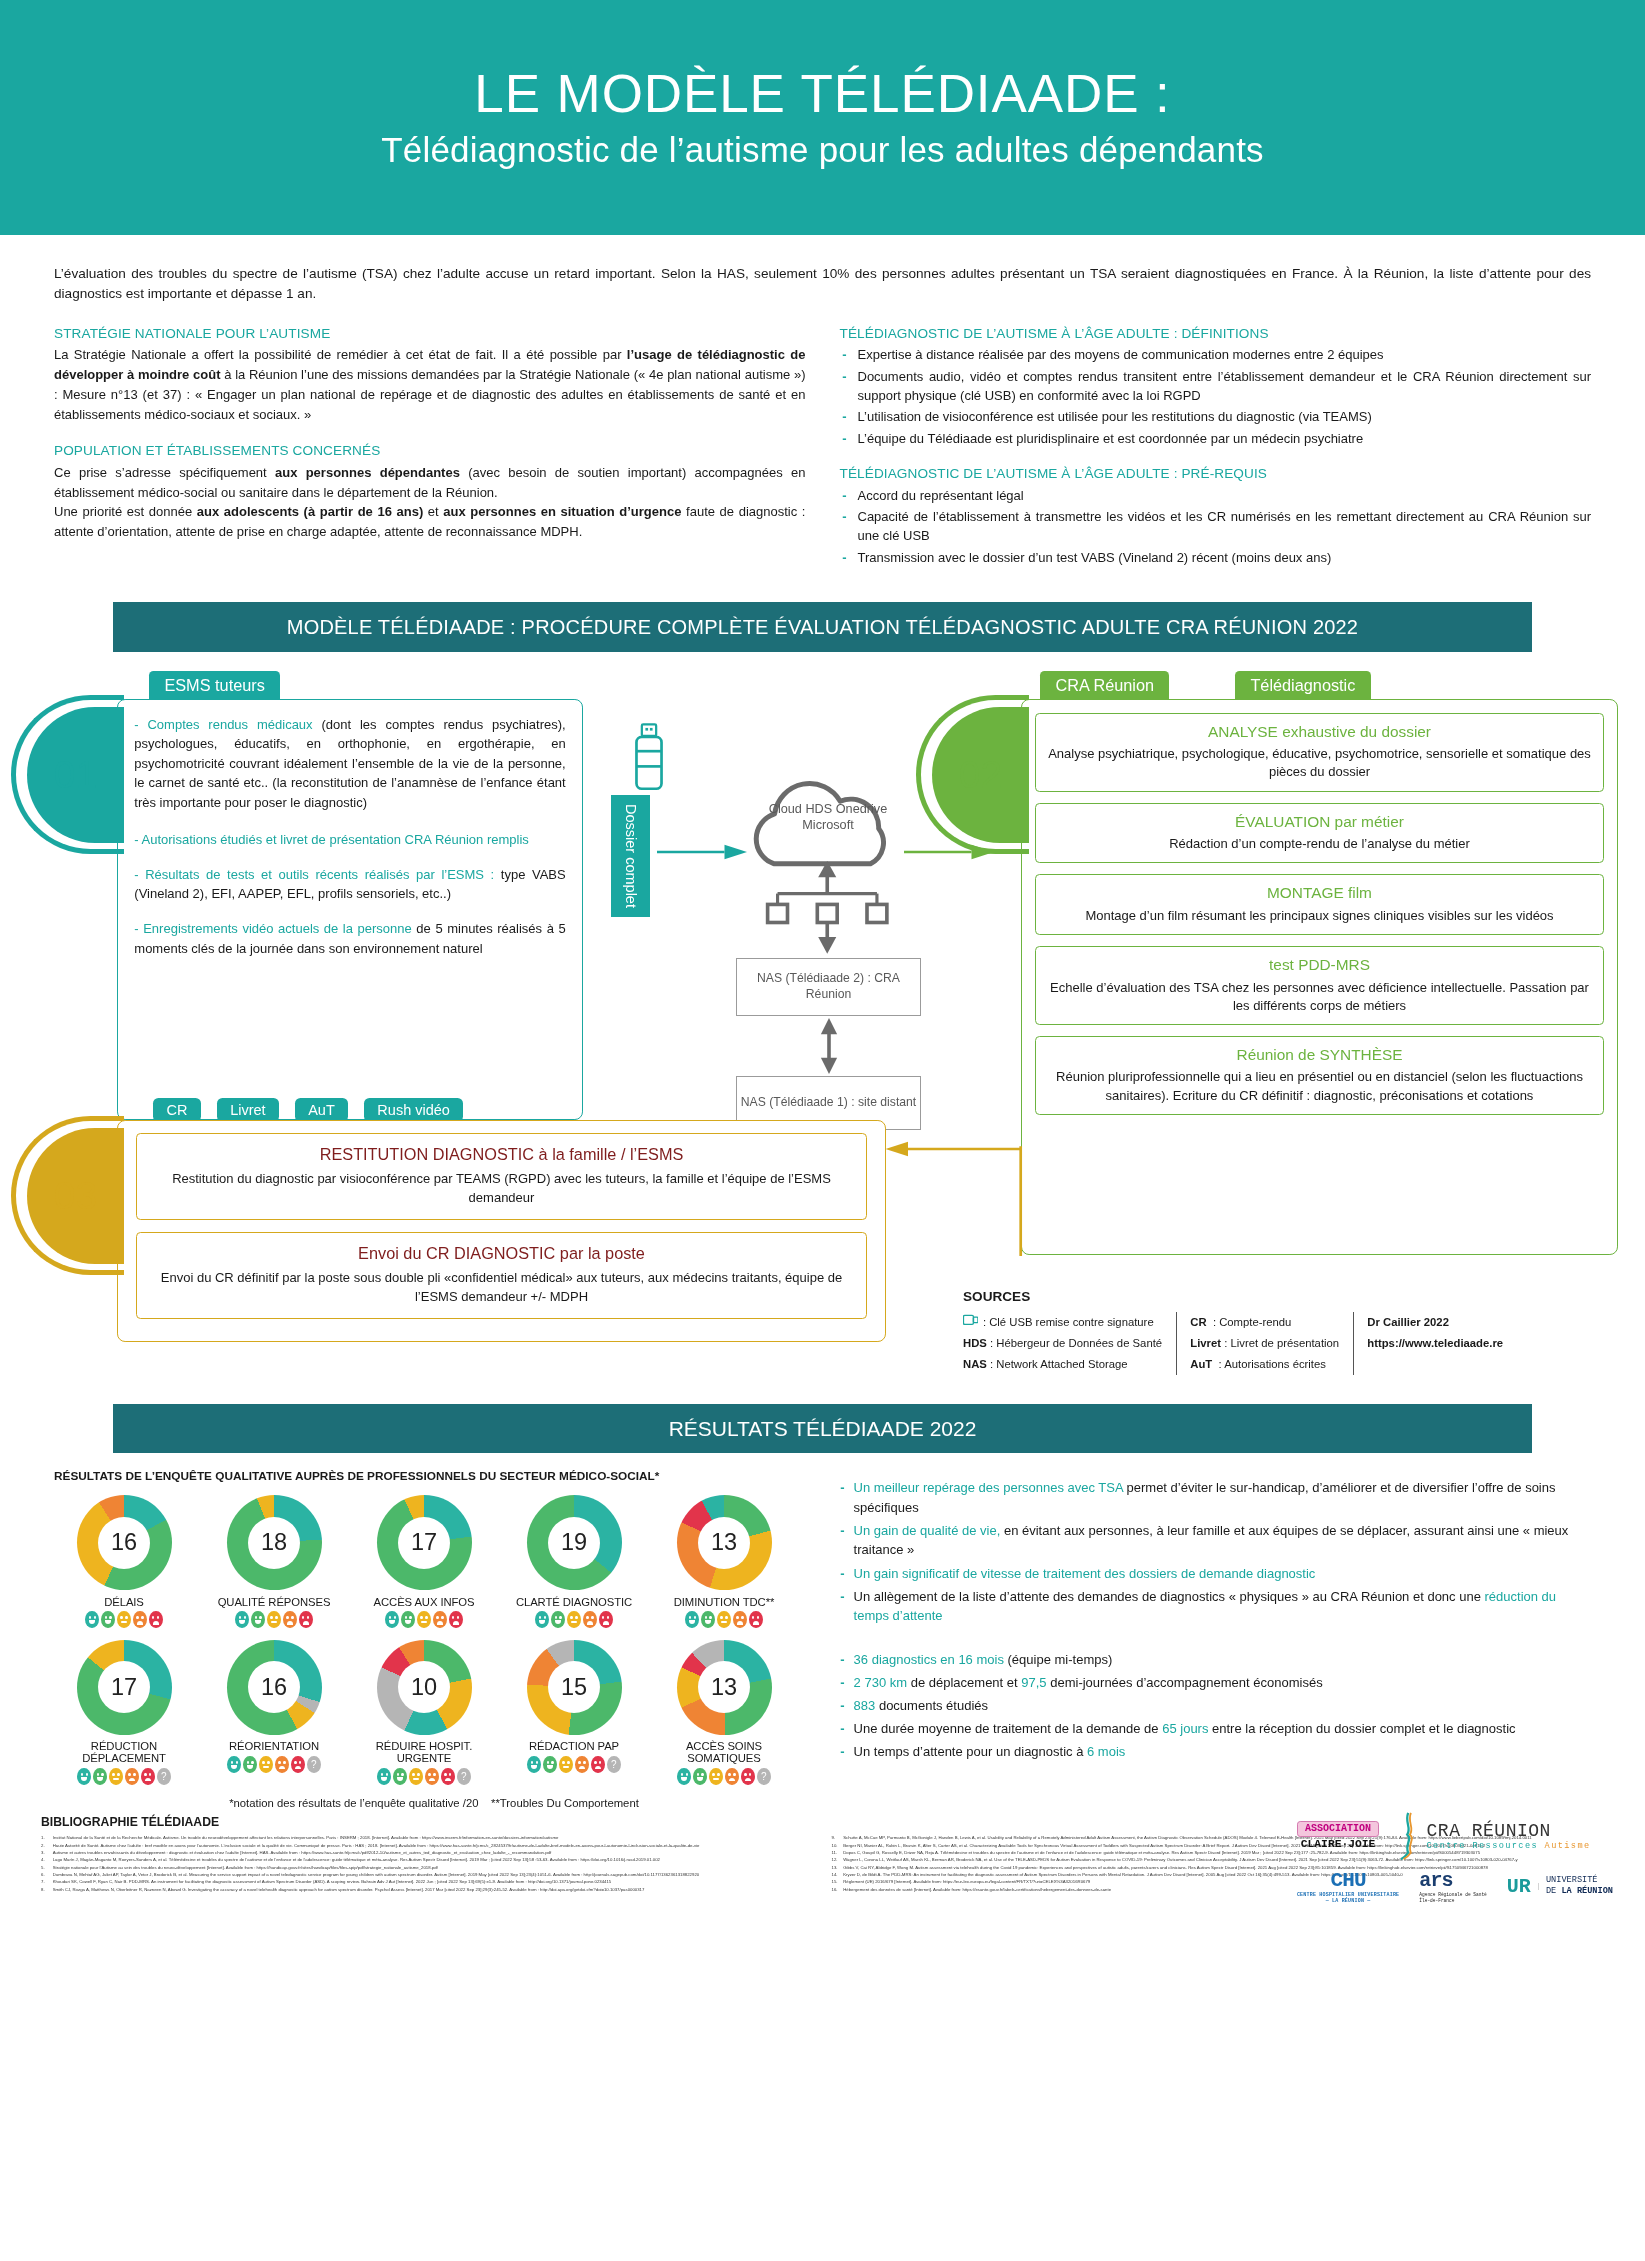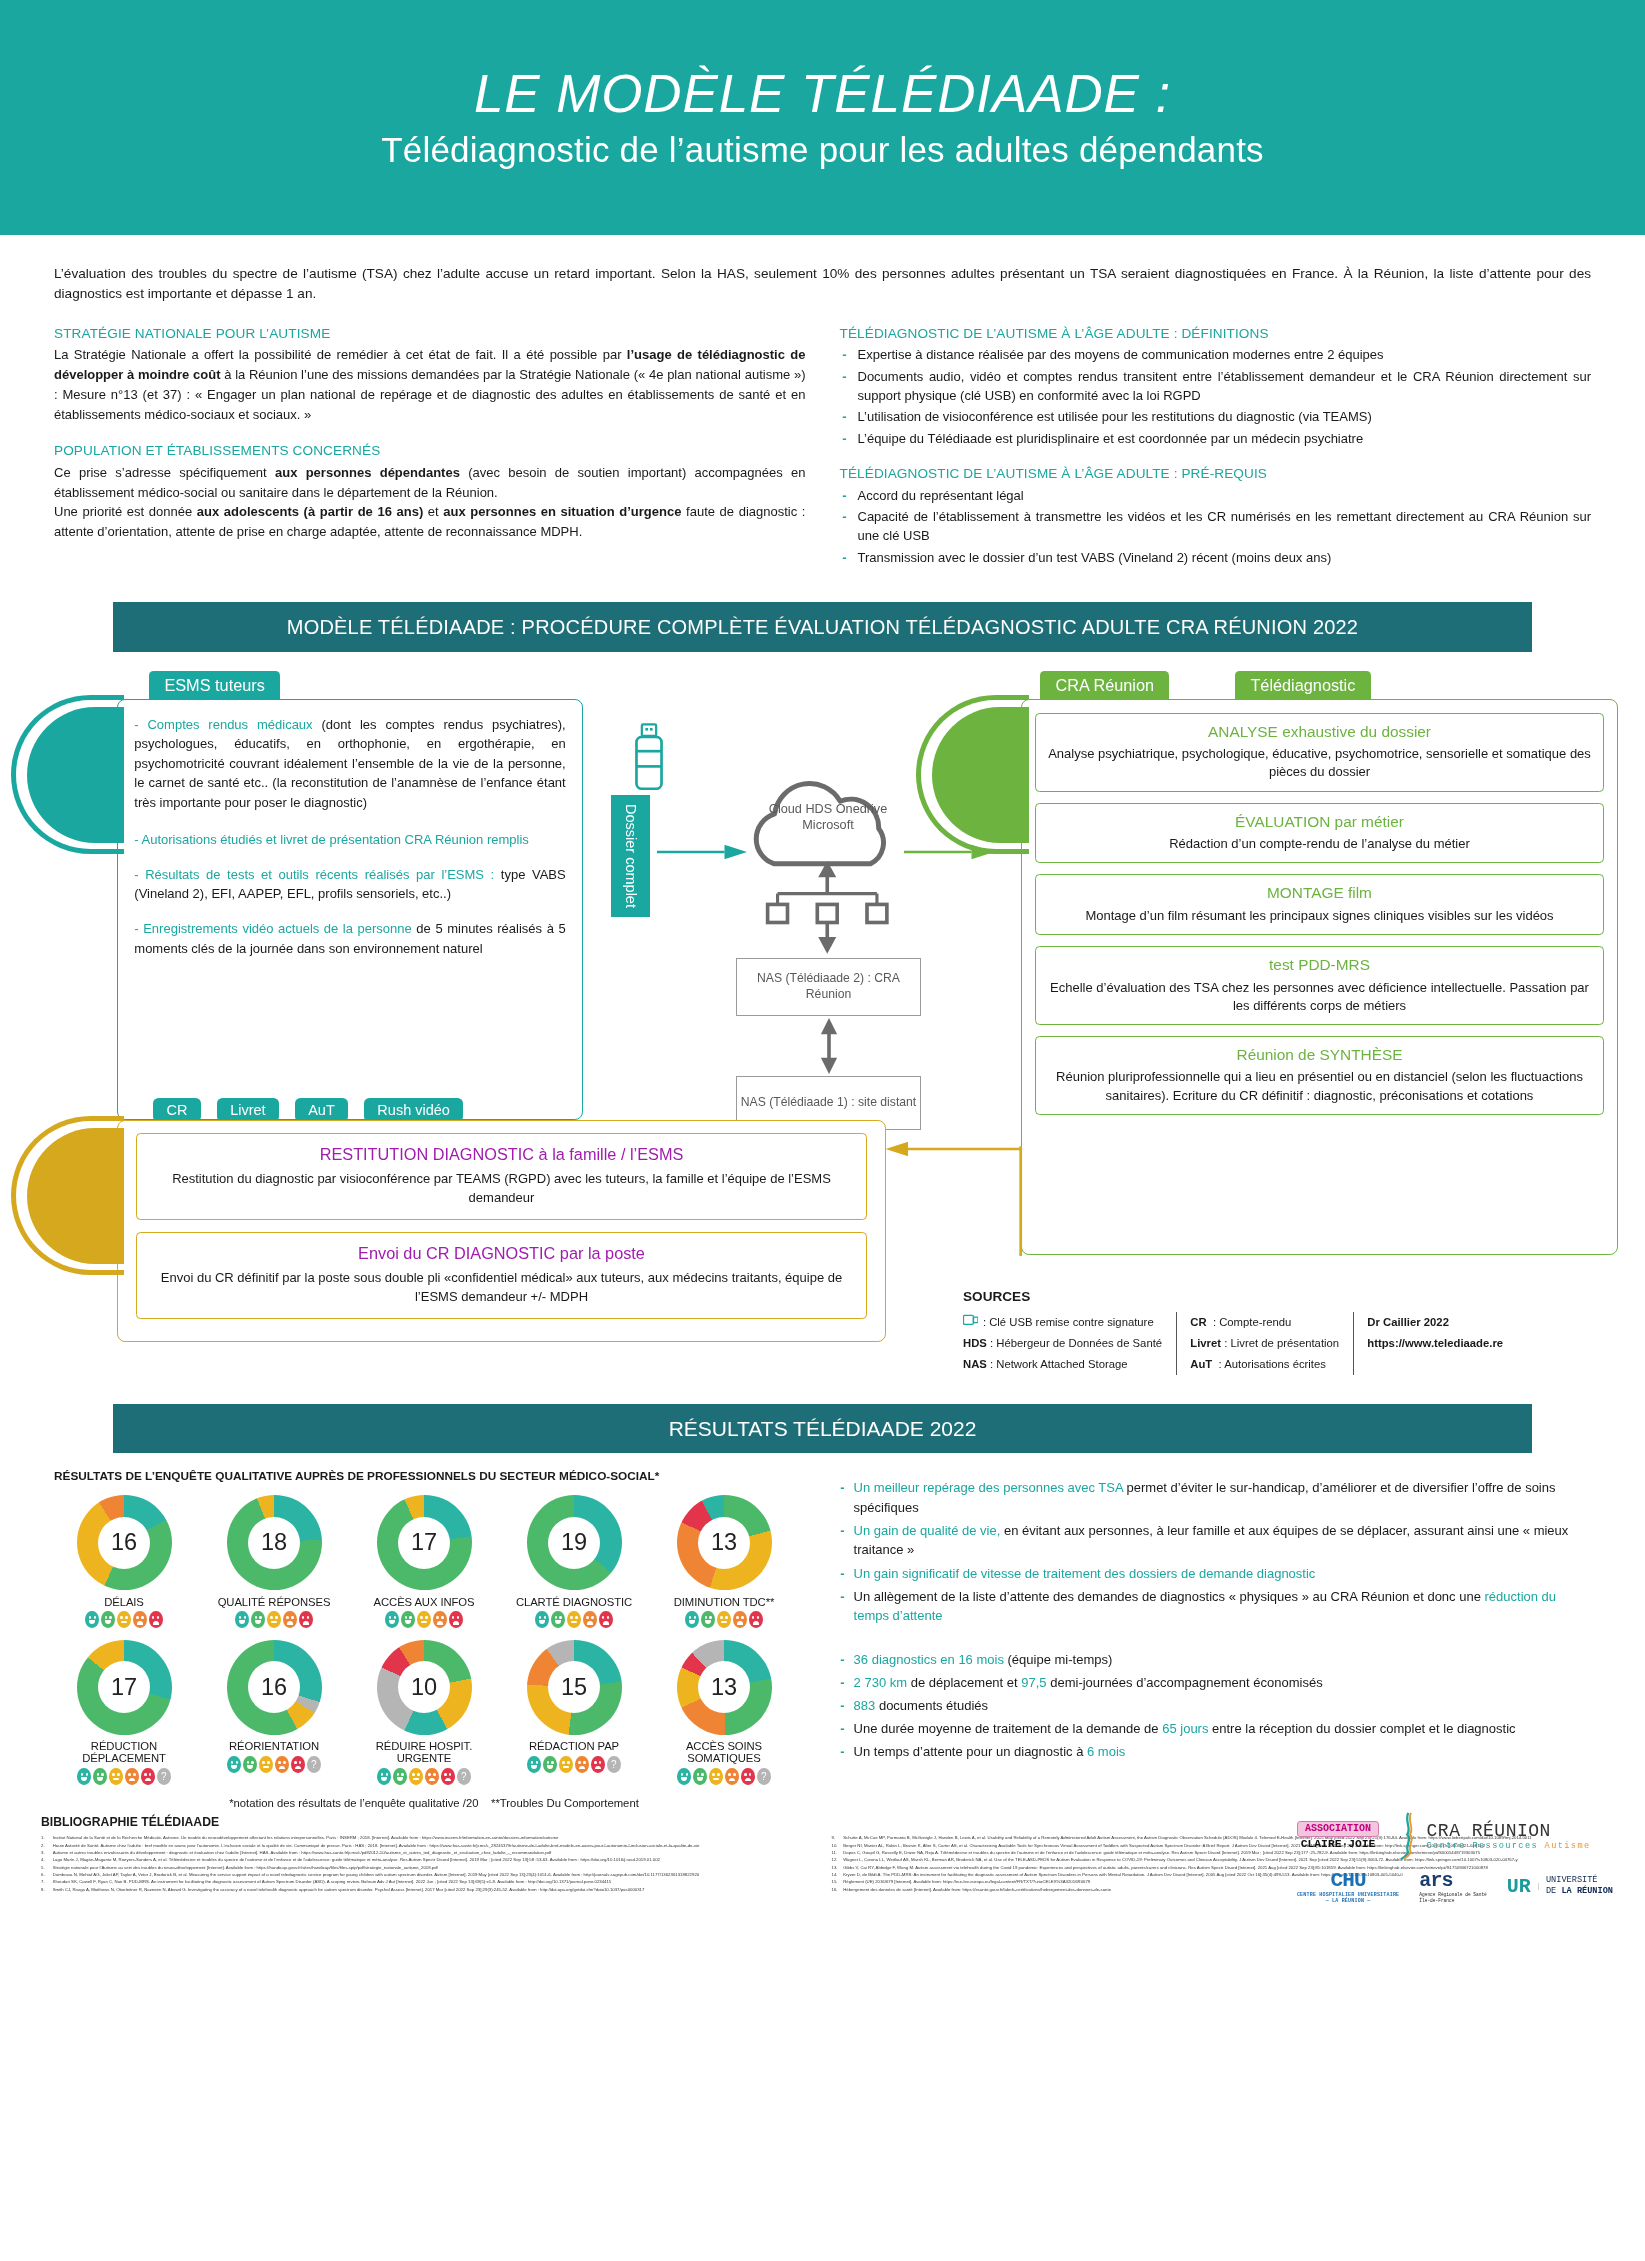--- a/index.html
+++ b/index.html
@@ -15,21 +15,20 @@
   .header {
     width:100%; height:235px;
     background:#1aa7a0;
     display:flex; flex-direction:column;
     align-items:center; justify-content:center;
     color:#fff;
   }
   .header h1 {
     font-size:53px; font-weight:400; letter-spacing:0.9px;
     line-height:1.08;
-    font-style:italic;
   }
   .header h2 {
     font-size:35px; font-weight:400; margin-top:8.1px;
     letter-spacing:0.2px;
   }
   
   .intro-wrap { padding:29px 54px 0 54px; }
   .intro-lead { font-size:13.6px; line-height:1.5; text-align:justify; }
   .cols { display:flex; gap:34px; margin-top:21px; }
   .col { flex:1 1 0; min-width:0; }
@@ -93,21 +92,21 @@
   .greenbox {
     border:1.4px solid #6cb33f; border-radius:4.5px;
     padding:9px 11.8px; text-align:center; background:#fff;
   }
   .greenbox .gt { color:#6cb33f; font-size:15.4px; margin-bottom:4.5px; }
   .greenbox .gb { font-size:13px; line-height:1.4; }
   .goldbox {
     border:1.4px solid #d5a81d; border-radius:4.5px;
     padding:11px 13.6px; text-align:center; background:#fff;
   }
-  .goldbox .gt { color:#a21caf; font-size:16.3px; margin-bottom:6.3px; }
+  .goldbox .gt { color:#7f1d1d; font-size:16.3px; margin-bottom:6.3px; }
   .goldbox .gb { font-size:13px; line-height:1.45; }
   .vlabel {
     position:absolute; background:#1aa7a0; color:#fff;
     writing-mode:vertical-rl; text-align:center;
     font-size:14.5px; display:flex; align-items:center; justify-content:center;
   }
   .nasbox {
     position:absolute; border:0.9px solid #9b9b9b; background:#fff;
     color:#595959; font-size:12.2px; text-align:center;
     display:flex; align-items:center; justify-content:center; line-height:1.3;

